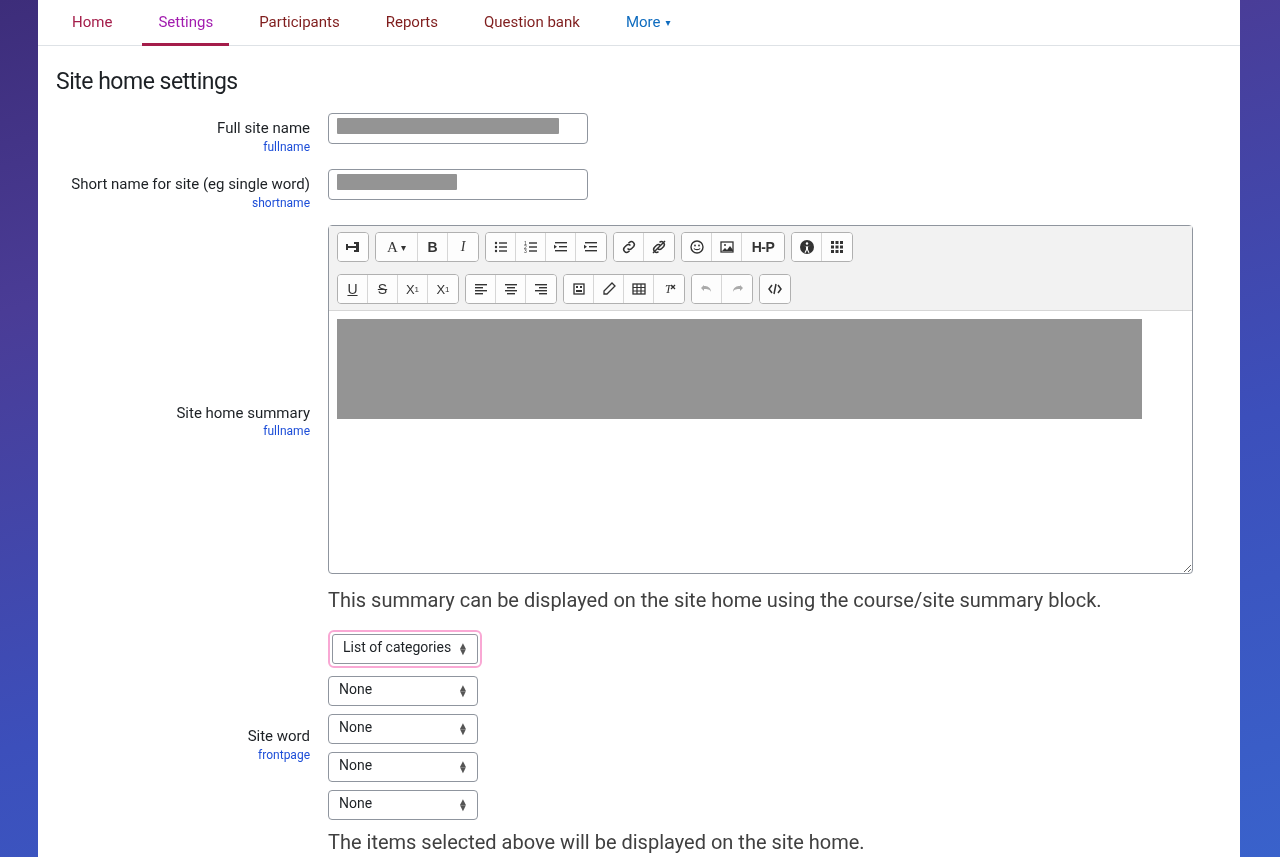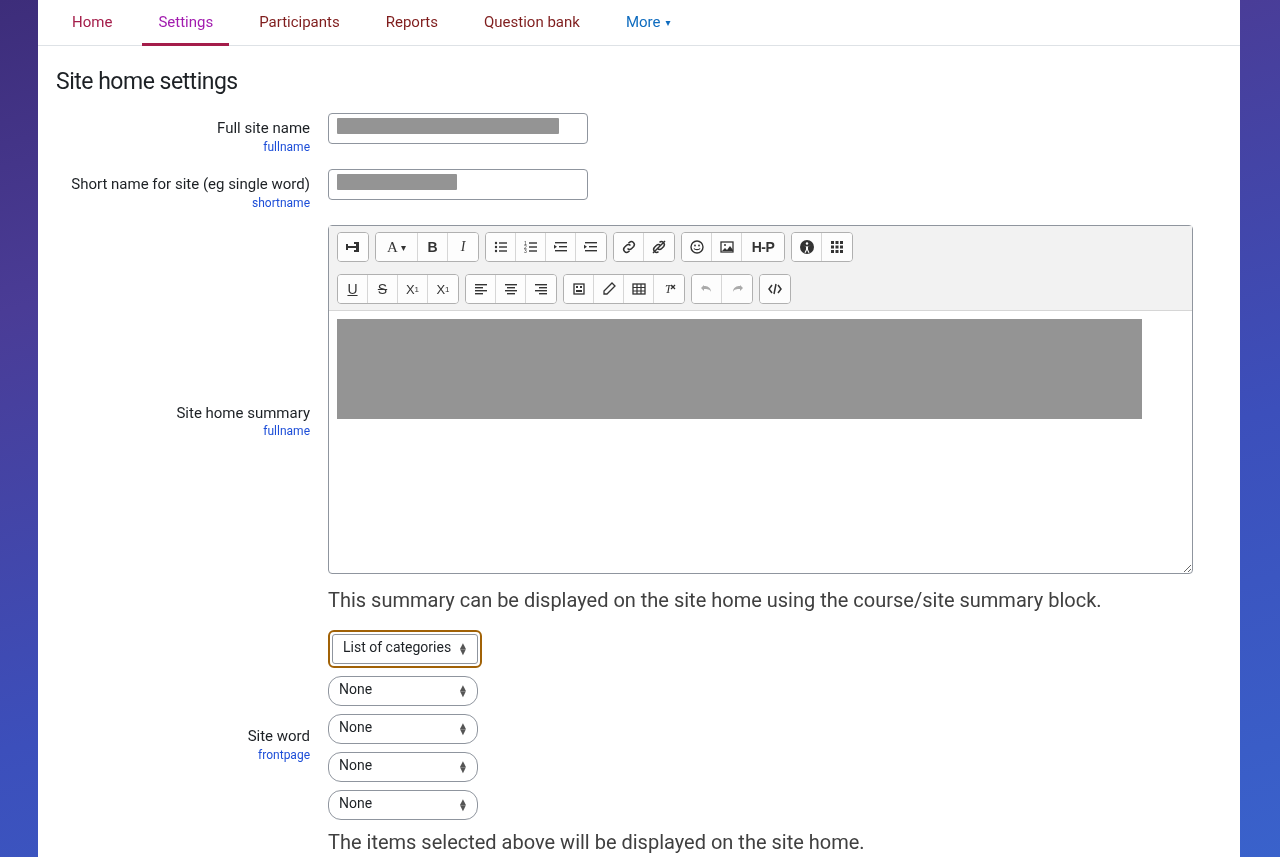--- a/index.html
+++ b/index.html
@@ -125,32 +125,32 @@
   
   .select-wrap {
     position: relative;
     width: 150px;
     margin-bottom: 6px;
   }
   .select {
     width: 100%;
     height: 30px;
     border: 1px solid #8f959e;
-    border-radius: 13px;
+    border-radius: 4px;
     background: #fff;
     padding: 4px 24px 4px 10px;
     font-size: 14px;
     color: #1d2125;
     appearance: none;
     -webkit-appearance: none;
     cursor: pointer;
   }
   .select-wrap.highlight {
     padding: 2px;
-    border: 2px solid #a16207;
+    border: 2px solid #f9a8d4;
     border-radius: 6px;
     width: 154px;
   }
   .select-wrap.highlight .select { border-radius: 3px; height: 30px; }
   .select-arrows {
     position: absolute;
     right: 10px;
     top: 50%;
     transform: translateY(-50%);
     pointer-events: none;

